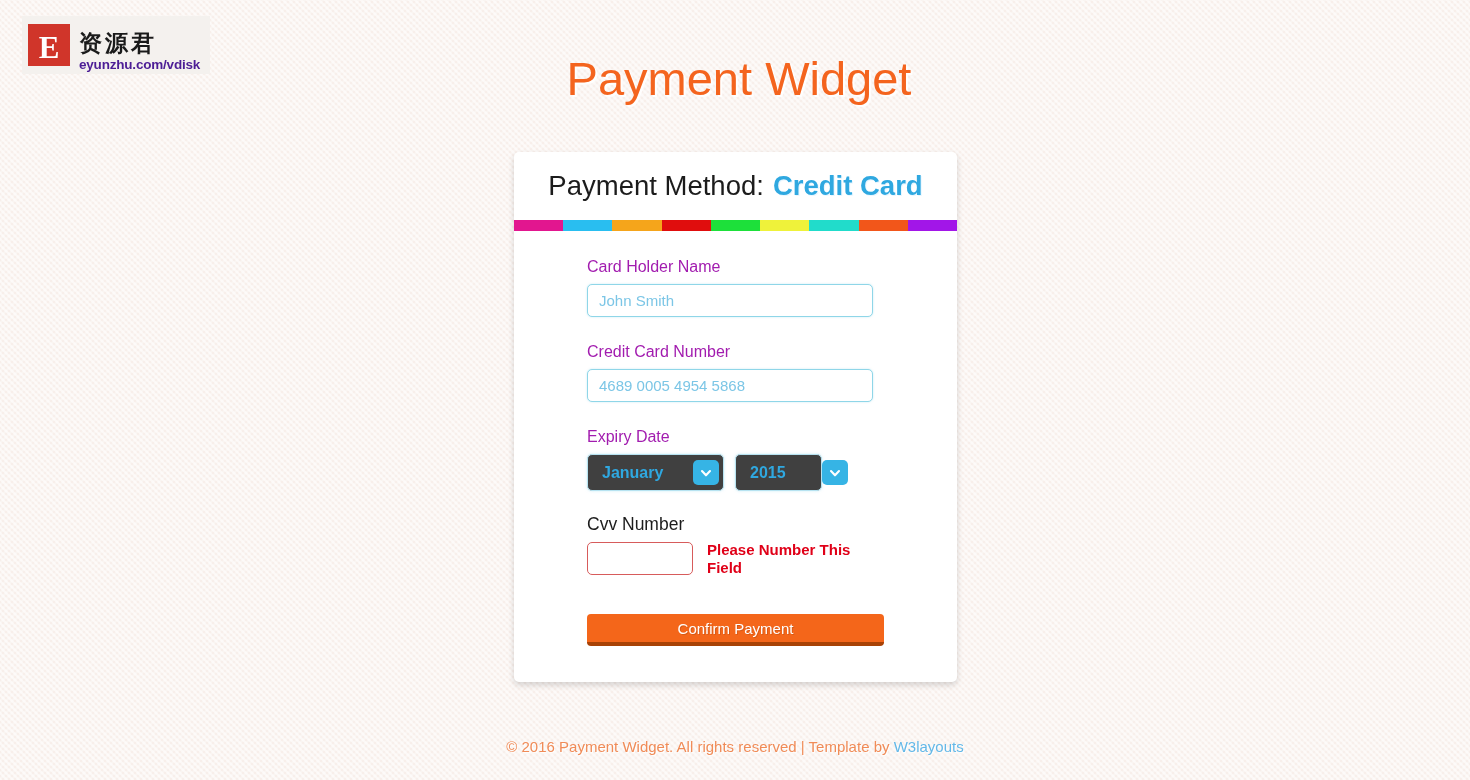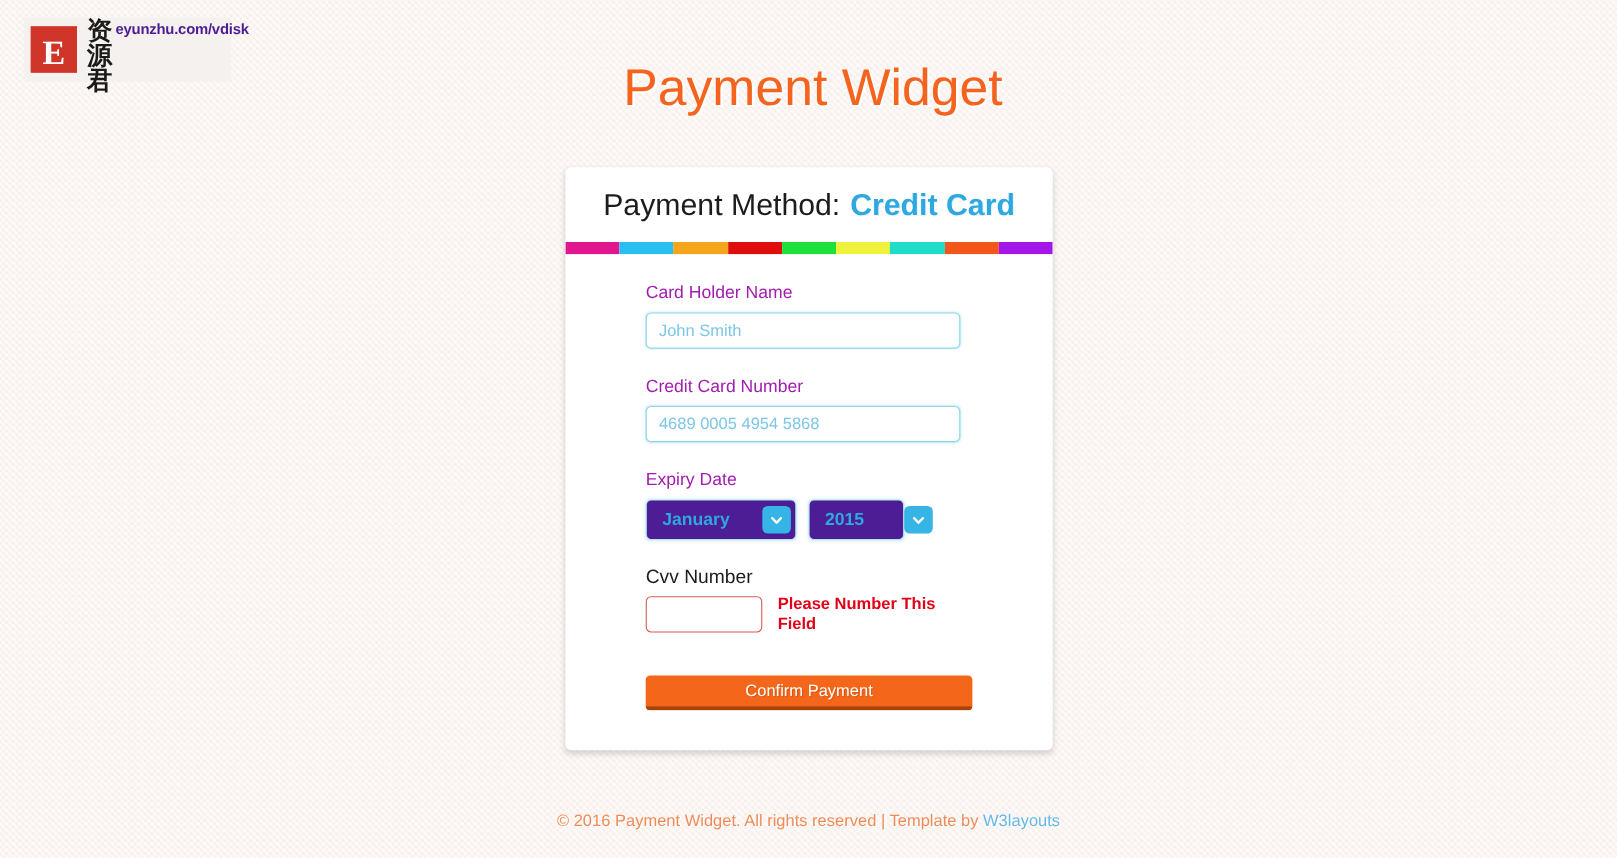--- a/index.html
+++ b/index.html
@@ -43,20 +43,21 @@
     font-weight: bold;
     font-size: 31px;
     line-height: 42px;
     text-align: center;
     border: 3px solid #d0352a;
     flex: 0 0 auto;
   }
   .logo-text {
     margin-left: 9px;
     display: flex;
+    flex-direction: column;
     justify-content: flex-start;
     line-height: 1;
     margin-top: 13px;
   }
   .logo-cn {
     font-family: "DejaVu Sans", sans-serif;
     font-size: 23px;
     font-weight: bold;
     color: #1a1a1a;
     letter-spacing: 3px;
@@ -153,21 +154,21 @@
 
   
   .selects { display: flex; align-items: center; }
   .sel-wrap {
     position: relative;
     height: 37px;
     border: 1px solid #b7e3f1;
     border-radius: 5px;
     display: flex;
     align-items: center;
-    background: #4c1d95;
+    background: #404040;
     box-shadow: 0 0 3px rgba(160,220,240,0.55);
     padding: 0 4px 0 14px;
   }
   .sel-wrap.month { width: 137px; }
   .sel-wrap.year  { width: 87px; margin-left: 11px; gap: 36px; }
   .sel-text {
     font-size: 16px;
     font-weight: bold;
     color: #2fa8e0;
     flex: 1 1 auto;

